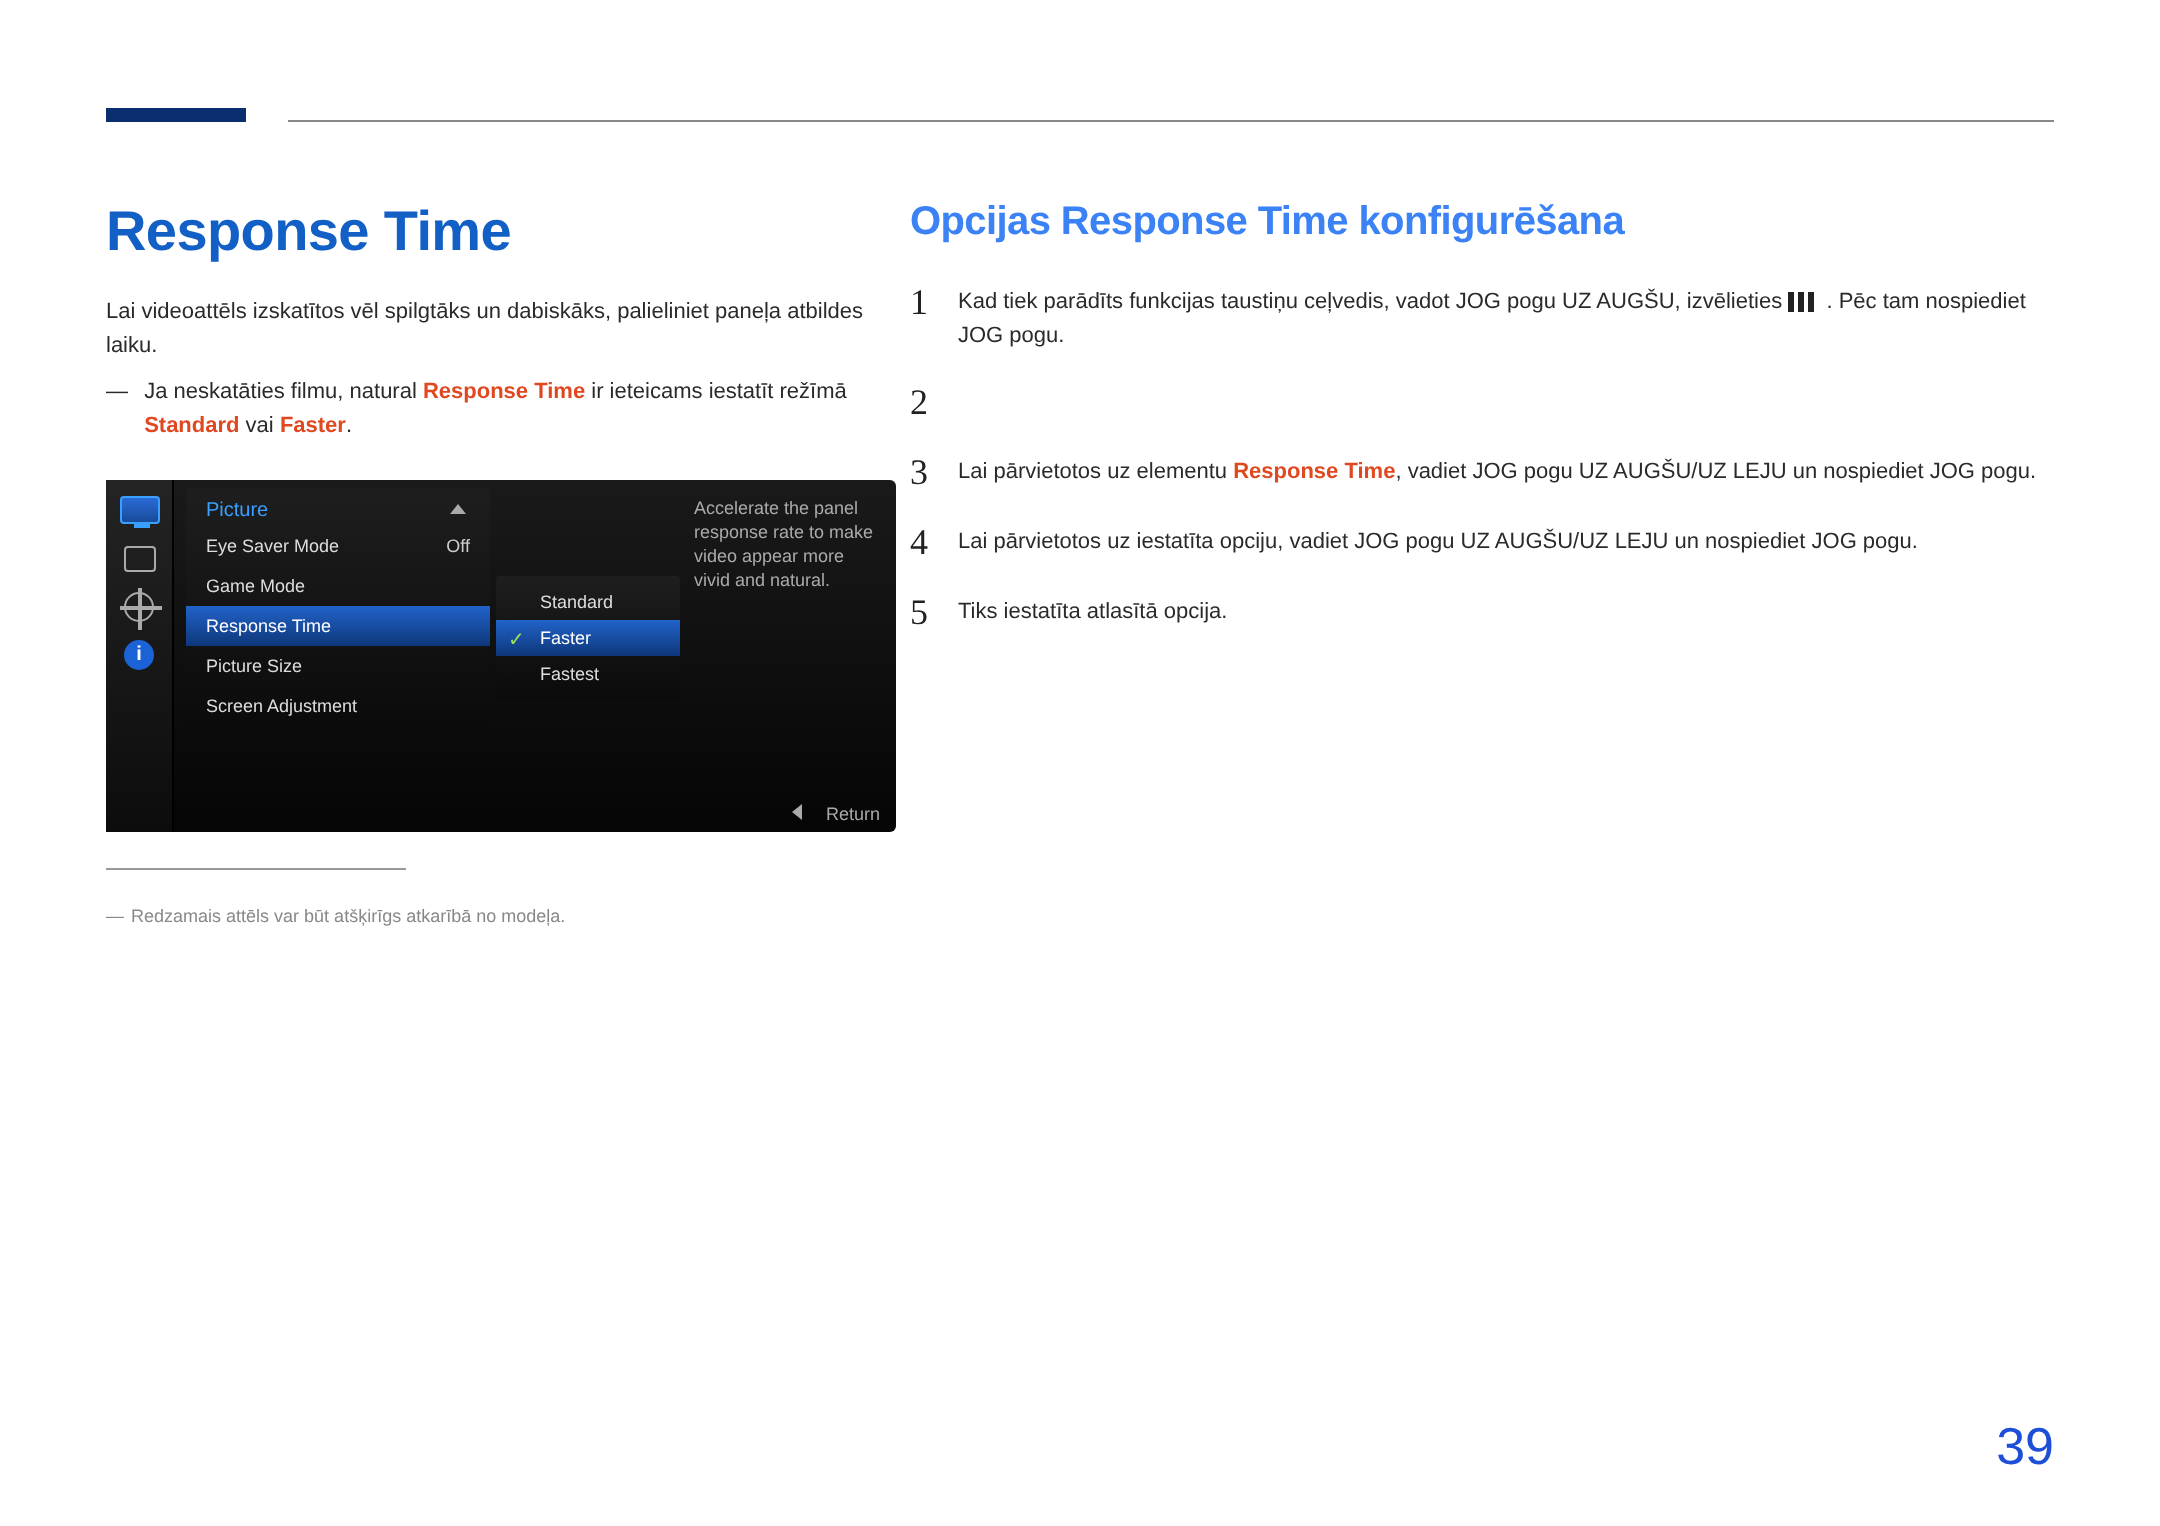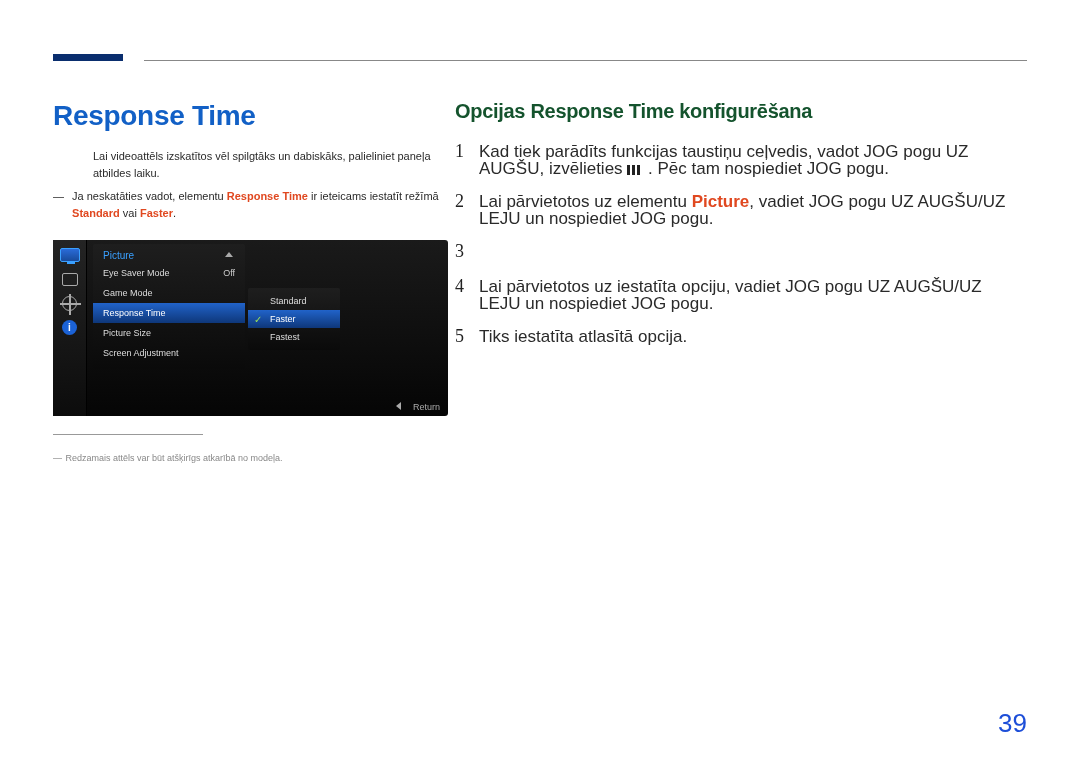--- a/index.html
+++ b/index.html
@@ -41,29 +41,28 @@
   }
   .h1 {
     font-size: 28px;
     font-weight: 700;
     color: #1260c6;
     letter-spacing: -0.3px;
   }
   .h2 {
     font-size: 20px;
     font-weight: 700;
-    color: #14532d;
+    color: #3b82f6;
     letter-spacing: -0.3px;
   }
   .body-text {
     font-size: 11px;
     line-height: 17px;
     margin-top: 16px;
     color: #2a2a2a;
-    margin-left: 40px;
   }
   .footnote-rule {
     margin-top: 18px;
     width: 150px;
     border-top: 1px solid #999;
   }
   .footnote {
     font-size: 9px;
     color: #888;
     margin-top: 18px;
@@ -84,21 +83,21 @@
   .step-num {
     font-size: 18px;
     font-weight: 400;
     width: 24px;
     flex: 0 0 24px;
     color: #222;
     font-family: Georgia, 'Times New Roman', serif;
     padding-top: 0px;
   }
   .step-text {
-    font-size: 17px;
+    font-size: 11px;
     line-height: 17px;
     color: #2a2a2a;
     flex: 1;
     padding-top: 2px;
   }
   .bullet-line {
     font-size: 11px;
     line-height: 17px;
     margin: 4px 0 10px 24px;
     color: #2a2a2a;
@@ -232,21 +231,21 @@
 
 <div class="top-bar"></div>
 <div class="top-rule"></div>
 
 <div class="left-col">
   <div class="h1">Response Time</div>
   <div class="body-text">Lai videoattēls izskatītos vēl spilgtāks un dabiskāks, palieliniet paneļa atbildes laiku.</div>
   <div class="note-line">
     <span class="note-dash">―</span>
     <span class="note-body">
-      <span>Ja neskatāties vadot, elementu </span><span class="hl-red">Response Time</span><span> ir ieteicams iestatīt režīmā </span><span class="hl-red">Standard</span><span> vai </span><span class="hl-red">Faster</span><span>.</span>
+      <span>Ja neskatāties filmu, natural </span><span class="hl-red">Response Time</span><span> ir ieteicams iestatīt režīmā </span><span class="hl-red">Standard</span><span> vai </span><span class="hl-red">Faster</span><span>.</span>
     </span>
   </div>
 
   <div class="osd">
     <div class="osd-sidebar">
       <div class="ic">
           <div class="ic-monitor"></div>
         </div>
       <div class="ic">
           <div class="ic-square"></div>
@@ -285,20 +284,21 @@
         <span>Standard</span>
       </div>
       <div class="osd-item selected">
         <span class="check">✓</span>
         <span>Faster</span>
       </div>
       <div class="osd-item">
         <span>Fastest</span>
       </div>
     </div>
+    <div class="osd-desc">Accelerate the panel response rate to make video appear more vivid and natural.</div>
     <div class="osd-footer">
       <span class="tri-left"></span>
       <span>Return</span>
     </div>
   </div>
 
   <div class="footnote-rule"></div>
   <div class="footnote">
     <span class="fn-dash">―</span>
     <span>Redzamais attēls var būt atšķirīgs atkarībā no modeļa.</span>
@@ -315,27 +315,27 @@
         <span>Kad tiek parādīts funkcijas taustiņu ceļvedis, vadot JOG pogu UZ AUGŠU, izvēlieties </span>
         <span class="inline-icon">
           <span class="bar b1"></span><span class="bar b2"></span><span class="bar b3"></span>
         </span>
         <span>. Pēc tam nospiediet JOG pogu.</span>
       </div>
     </div>
 
     <div class="step-row">
       <div class="step-num">2</div>
+    </div>
+
+    <div class="step-row">
+      <div class="step-num">3</div>
       <div class="step-text">
-        <span>Lai pārvietotos uz elementu </span><span class="hl-red">Picture</span><span>, vadiet JOG pogu UZ AUGŠU/UZ LEJU un nospiediet JOG pogu.</span>
-      </div>
-    </div>
-
-    <div class="step-row">
-      <div class="step-num">3</div>
+        <span>Lai pārvietotos uz elementu </span><span class="hl-red">Response Time</span><span>, vadiet JOG pogu UZ AUGŠU/UZ LEJU un nospiediet JOG pogu.</span>
+      </div>
     </div>
 
 
     <div class="step-row">
       <div class="step-num">4</div>
       <div class="step-text">Lai pārvietotos uz iestatīta opciju, vadiet JOG pogu UZ AUGŠU/UZ LEJU un nospiediet JOG pogu.</div>
     </div>
 
     <div class="step-row">
       <div class="step-num">5</div>

